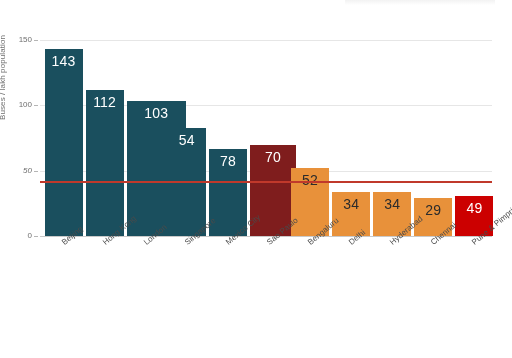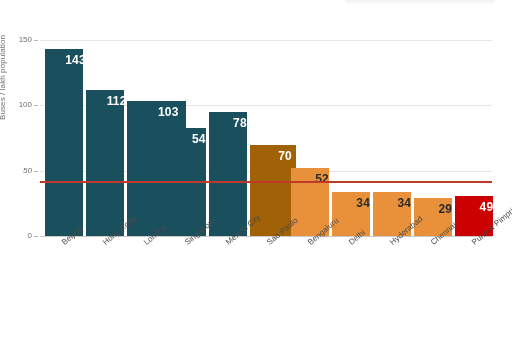--- a/index.html
+++ b/index.html
@@ -73,25 +73,25 @@
     background: #b5b5b5;
   }
 
   .bar {
     position: absolute;
     bottom: 0;
   }
   .bar-value {
     position: absolute;
     top: 4px;
-    left: 12px;
+    left: 0;
     width: 100%;
     text-align: center;
-    font-size: 12px;
-    font-weight: bold;
+    font-size: 14px;
+    font-weight: normal;
     letter-spacing: 0.2px;
   }
 
   .refline {
     position: absolute;
     left: 0;
     width: 452px;
     height: 2px;
     background: #c0392b;
   }
@@ -170,24 +170,24 @@
         </div>
         <div class="bar" style="left: 45.6364px; width: 38px; height: 146.347px; background: rgb(26, 79, 94);">
           <div class="bar-value" style="color: rgb(255, 255, 255);">112</div>
         </div>
         <div class="bar" style="left: 86.7273px; width: 59px; height: 134.587px; background: rgb(26, 79, 94);">
           <div class="bar-value" style="color: rgb(255, 255, 255);">103</div>
         </div>
         <div class="bar" style="left: 127.818px; width: 38px; height: 108.453px; background: rgb(26, 79, 94);">
           <div class="bar-value" style="color: rgb(255, 255, 255);">54</div>
         </div>
-        <div class="bar" style="left: 168.909px; width: 38px; height: 124px; background: rgb(26, 79, 94);">
+        <div class="bar" style="left: 168.909px; width: 38px; height: 87px; background: rgb(26, 79, 94);">
           <div class="bar-value" style="color: rgb(255, 255, 255);">78</div>
         </div>
-        <div class="bar" style="left: 210px; width: 46px; height: 91.4667px; background: #a16207;">
+        <div class="bar" style="left: 210px; width: 46px; height: 91.4667px; background: #7f1d1d;">
           <div class="bar-value" style="color: rgb(255, 255, 255);">70</div>
         </div>
         <div class="bar" style="left: 251.091px; width: 38px; height: 67.9467px; background: rgb(232, 145, 58);">
           <div class="bar-value" style="color: rgb(43, 43, 43);">52</div>
         </div>
         <div class="bar" style="left: 292.182px; width: 38px; height: 44.4267px; background: rgb(232, 145, 58);">
           <div class="bar-value" style="color: rgb(43, 43, 43);">34</div>
         </div>
         <div class="bar" style="left: 333.273px; width: 38px; height: 44.4267px; background: rgb(232, 145, 58);">
           <div class="bar-value" style="color: rgb(43, 43, 43);">34</div>

